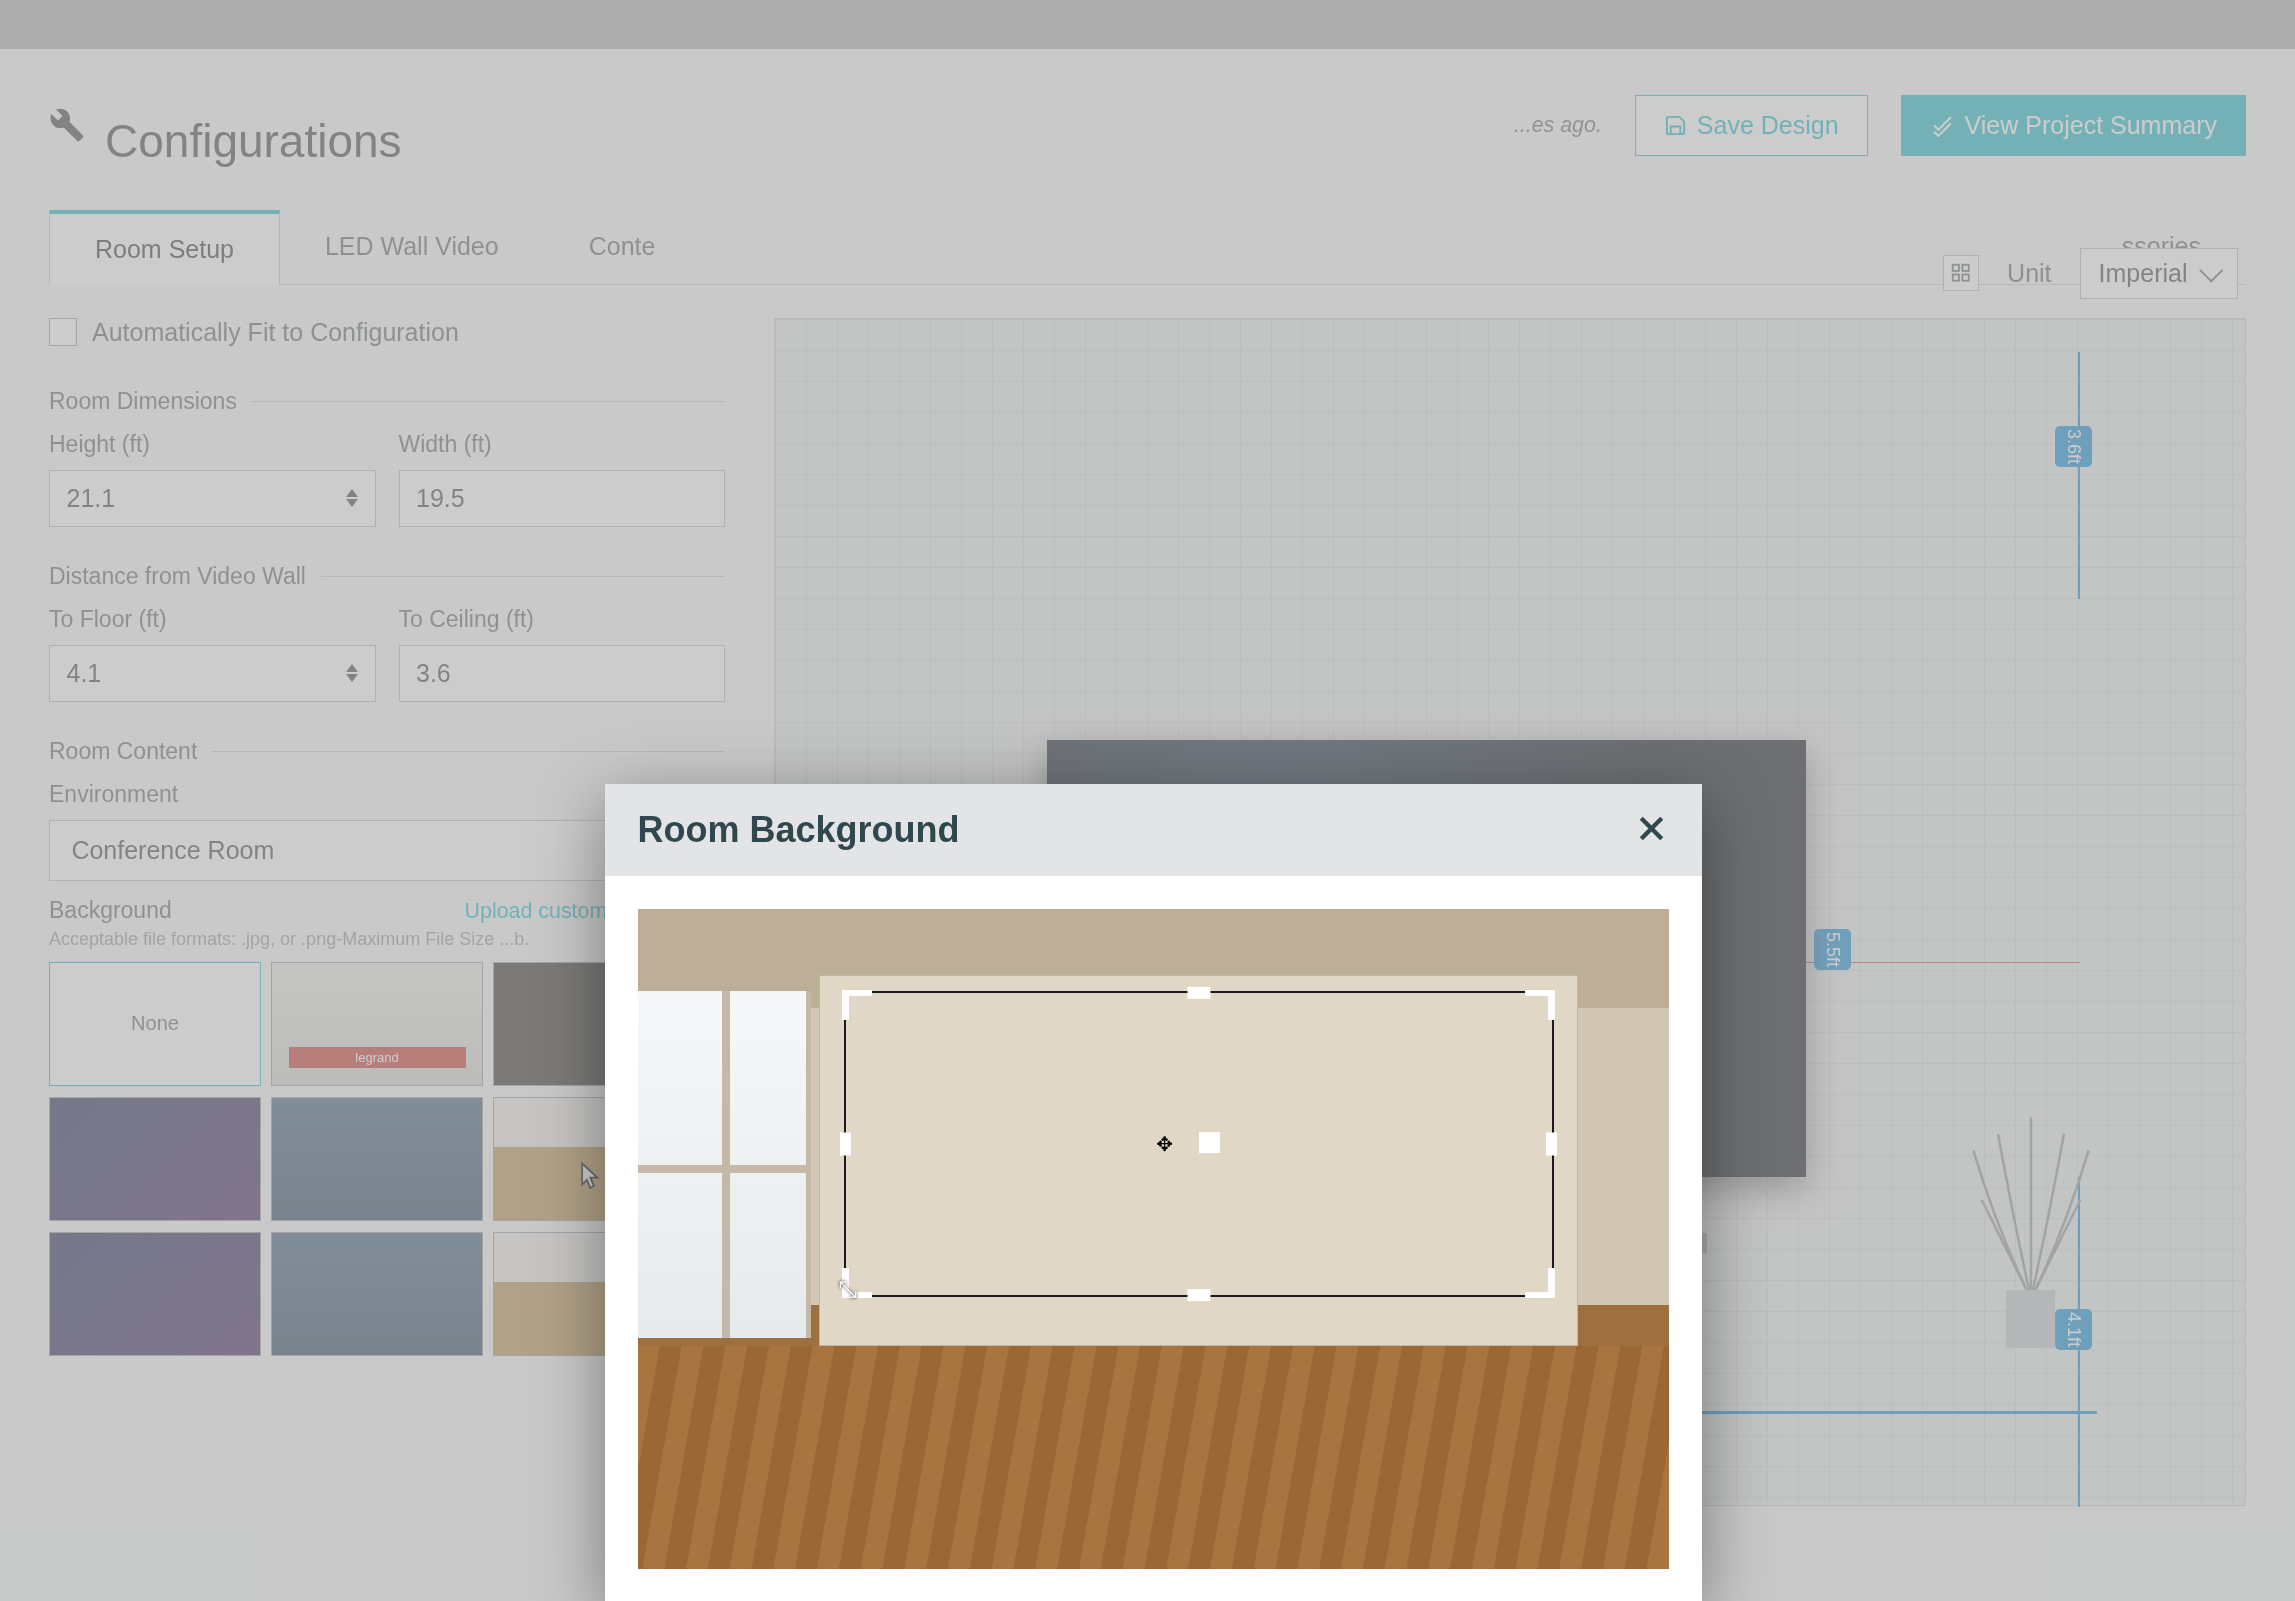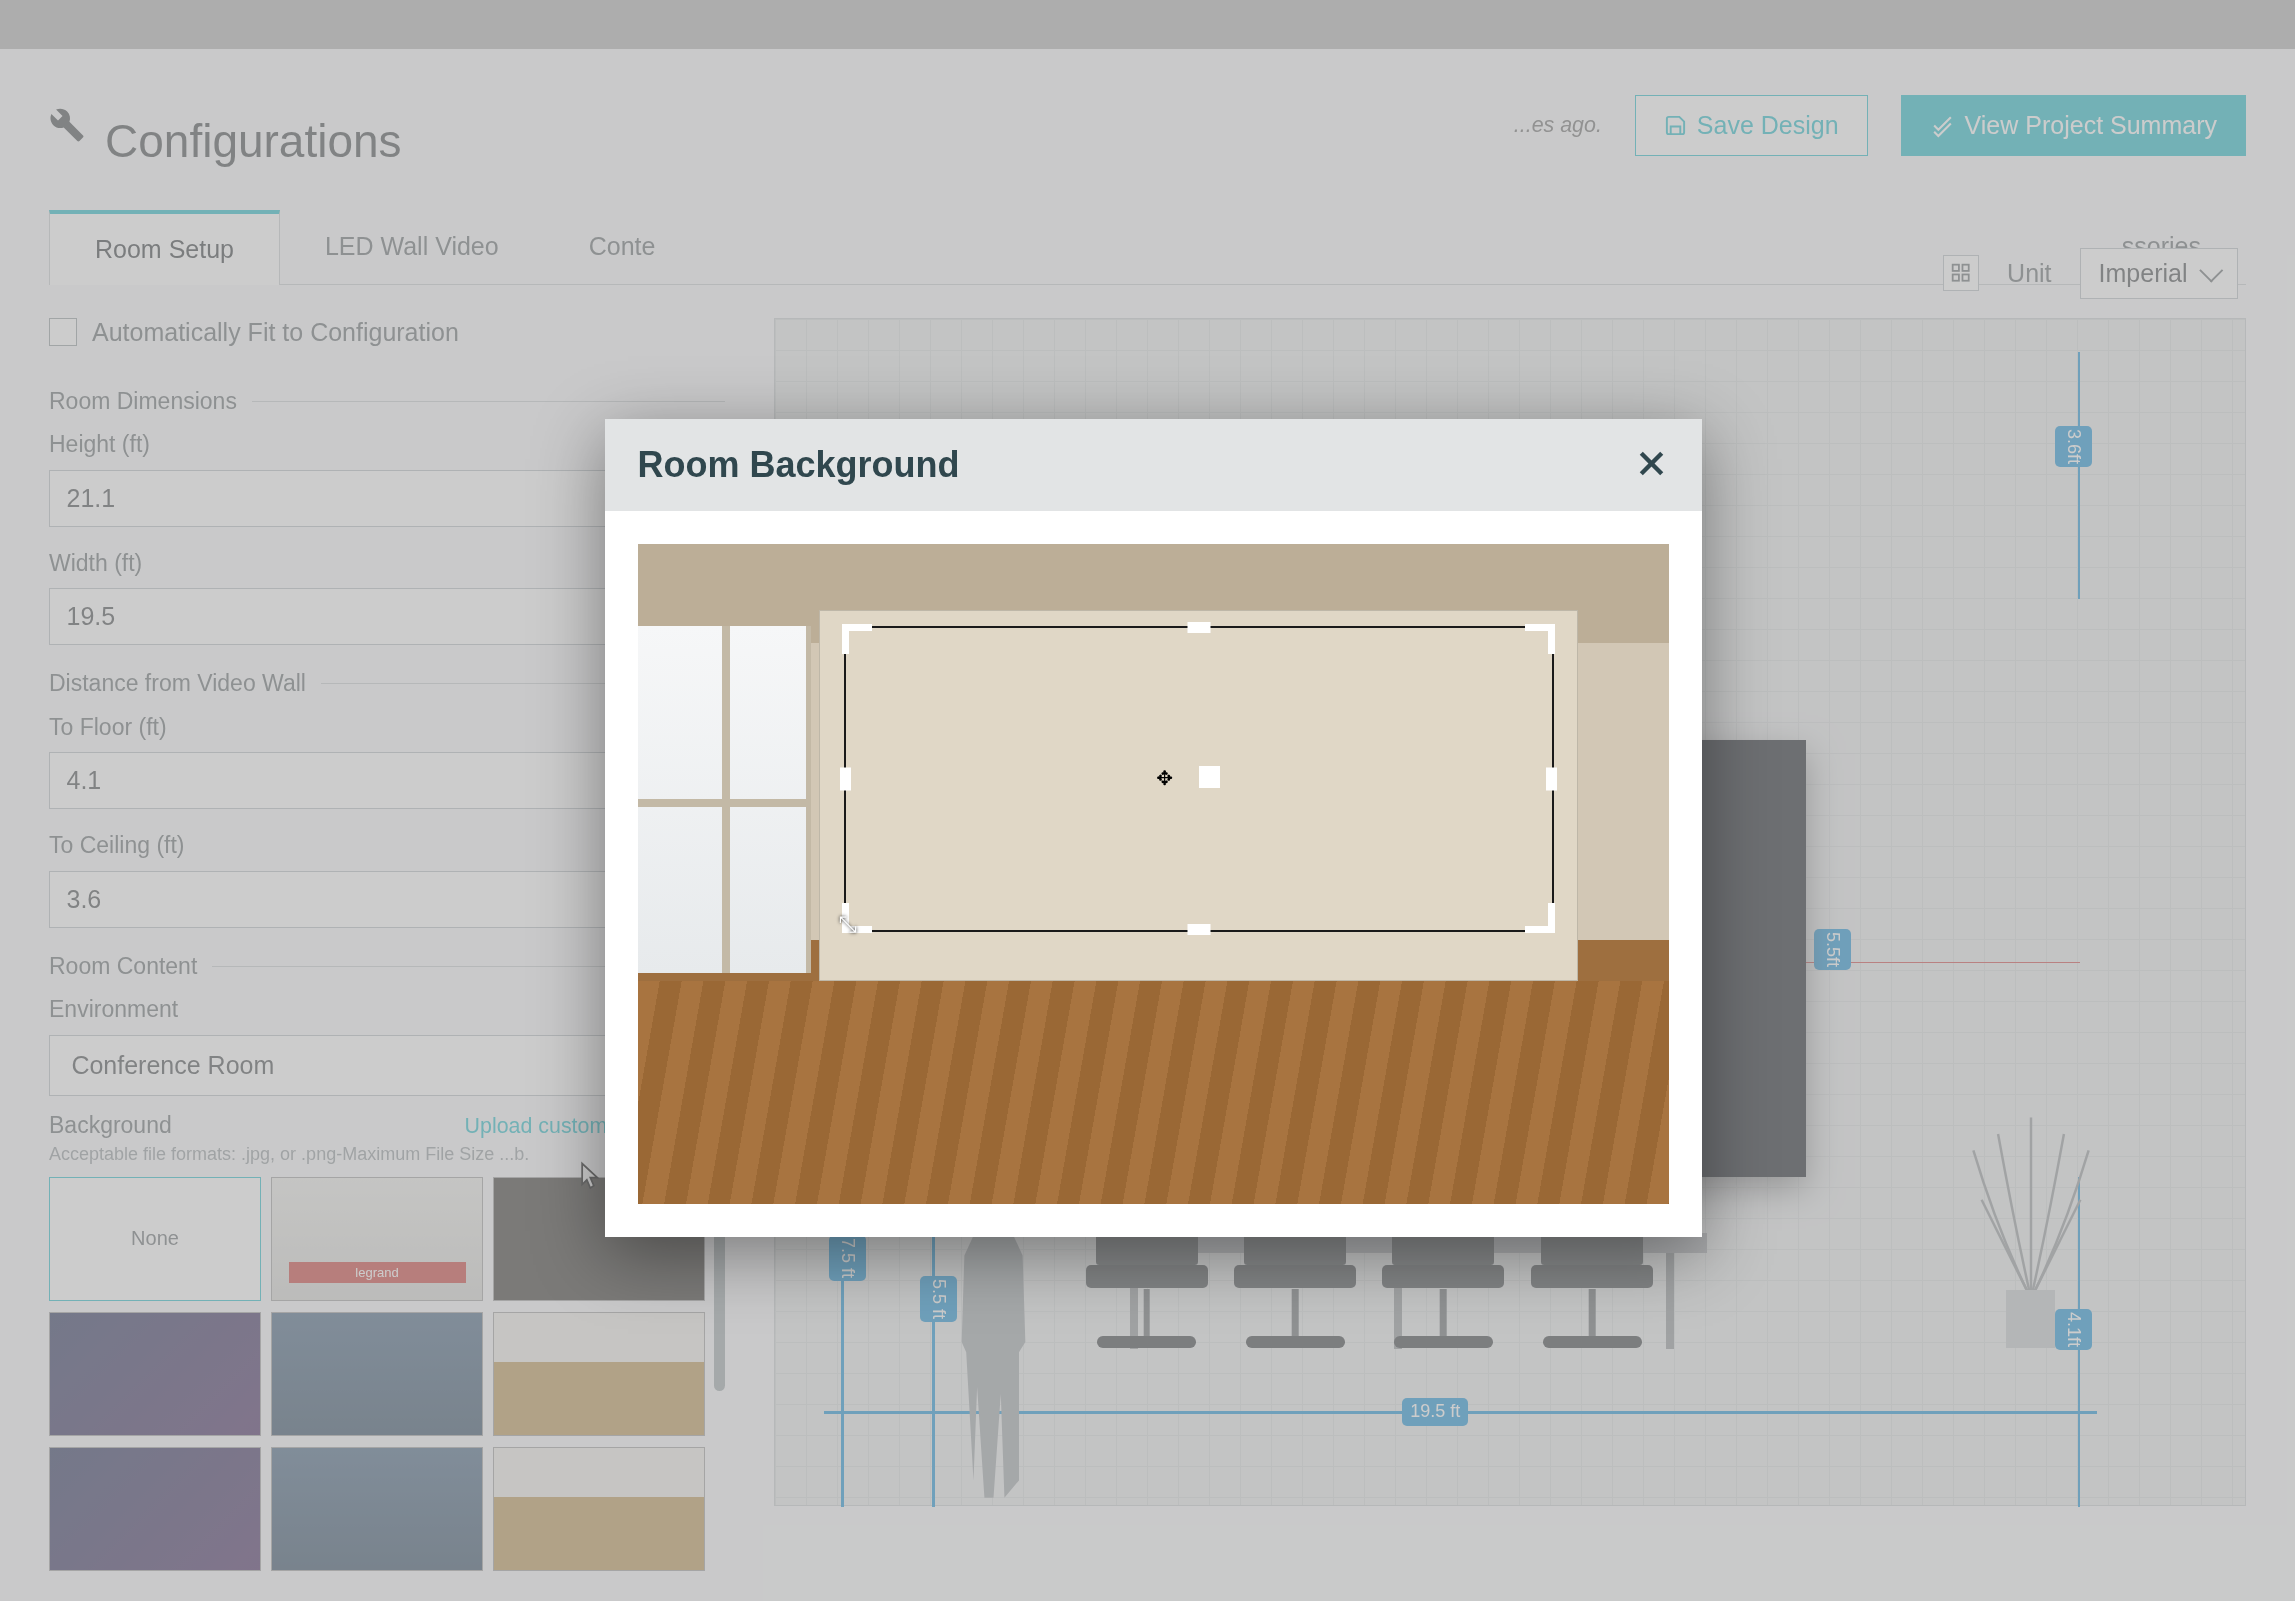--- a/index.html
+++ b/index.html
@@ -64,21 +64,21 @@
     display: inline-block;
   }
   .chk-label { font-size: 25px; color: #5d6468; }
   .sec-head {
     display: flex; align-items: center; font-size: 23px; color: #5d6468;
     margin: 15px 0 16.5px 0;
   }
   .sec-head::after {
     content: ""; flex: 1; height: 0.8px; background: #c4cacc; margin-left: 15px;
   }
-  .dim-row { display: flex; gap: 23px; margin-bottom: 25px; flex-direction: column; }
+  .dim-row { display: flex; gap: 23px; margin-bottom: 36px; }
   .dim-field { flex: 1; }
   .dim-label { font-size: 23px; color: #5d6468; margin-bottom: 11.5px; display: block; }
   .dim-input {
     display: flex; align-items: center; justify-content: space-between;
     border: 0.8px solid #b3bcc0; background: #fff;
     padding: 13px 16.5px; font-size: 25px; color: #3b3f42;
     width: 100%;
   }
   .stepper { display: flex; flex-direction: column; gap: 1.6px; }
   .stepper .tri { width: 0; height: 0; border-left: 6.6px solid transparent; border-right: 6.6px solid transparent; }
@@ -159,21 +159,21 @@
     padding:3.3px 8.2px; border-radius:5px;
   }
   .dim-tag.v { writing-mode: vertical-rl; }
   .dim-line { position:absolute; background:#0d8bd1; }
   .dim-line.red { background:#cc3a3a; }
 
   
   .modal-overlay {
     position: absolute; inset: 0;
     background: rgba(173,173,173,0.62);
-    display: flex; align-items: center; justify-content: center;
+    display: flex; align-items: flex-end; justify-content: center;
     padding-top: 53px;
     z-index: 100;
     padding-left: 11px;
   }
   .modal {
     width: 1097px; background: #fff;
     box-shadow: 0 16.5px 66px rgba(0,0,0,0.4);
   }
   .modal-header {
     display: flex; align-items: center; justify-content: space-between;

